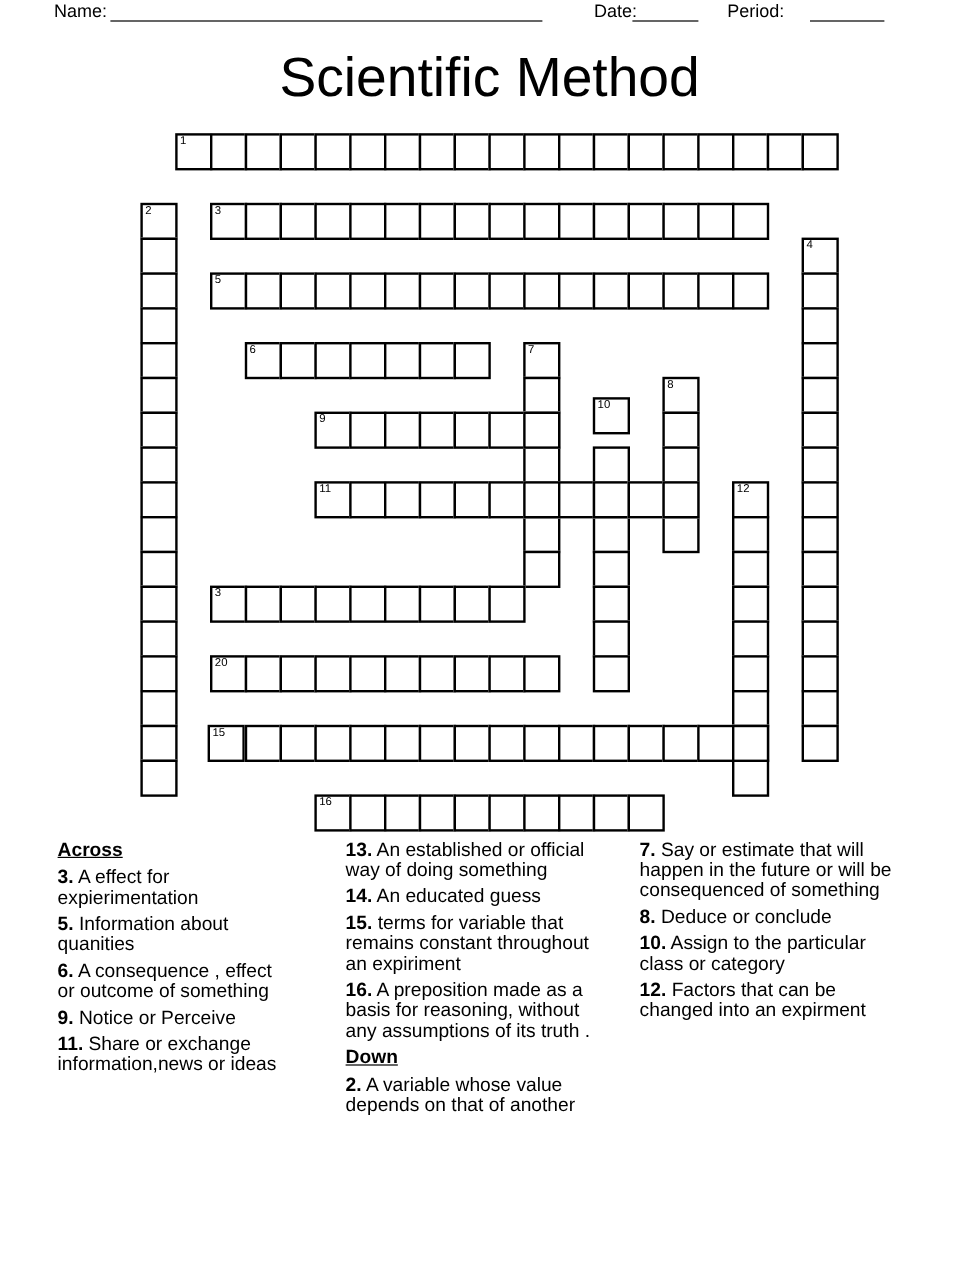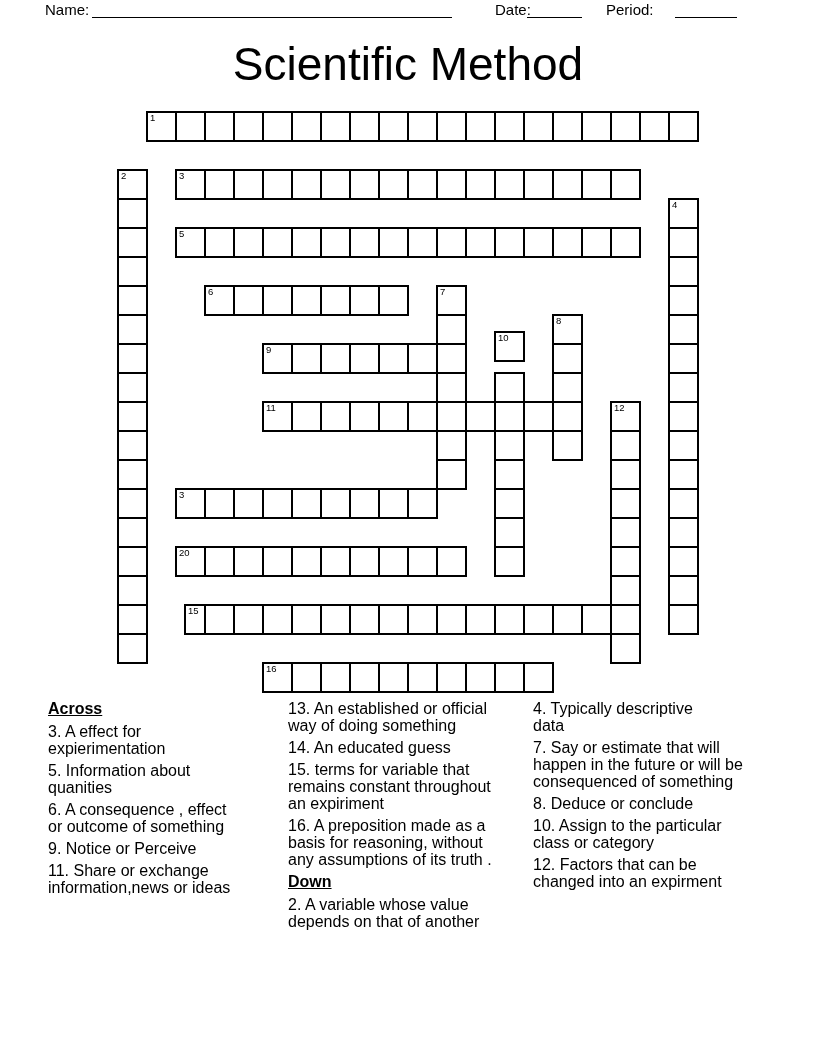--- a/index.html
+++ b/index.html
@@ -44,21 +44,21 @@
   .clue-col-1 { left:288px; }
   .clue-col-2 { left:533px; }
   .clue-header {
     font-size:16px; font-weight:bold; text-decoration:underline;
     line-height:17px; margin-bottom:6px;
   }
   .clue {
     font-size:16px; line-height:17px; margin-bottom:5px;
     white-space:pre-line;
   }
-  .clue b { font-weight:normal; }
+  .clue b { font-weight:bold; }
 </style>
 </head>
 <body>
 
 <div class="page">
 
   <div>
     <span class="hdr-label lbl-name">Name:</span>
     <span class="blank blank-name"></span>
     <span class="hdr-label lbl-date">Date:</span>
@@ -247,21 +247,21 @@
       </div>
       <div class="cell" style="left: 87px; top: 435px;"></div>
       <div class="cell" style="left: 116px; top: 435px;"></div>
       <div class="cell" style="left: 145px; top: 435px;"></div>
       <div class="cell" style="left: 174px; top: 435px;"></div>
       <div class="cell" style="left: 203px; top: 435px;"></div>
       <div class="cell" style="left: 232px; top: 435px;"></div>
       <div class="cell" style="left: 261px; top: 435px;"></div>
       <div class="cell" style="left: 290px; top: 435px;"></div>
       <div class="cell" style="left: 319px; top: 435px;"></div>
-      <div class="cell" style="left: 67px; top: 493px;">
+      <div class="cell" style="left: 56px; top: 493px;">
         <span class="cellnum">15</span>
       </div>
       <div class="cell" style="left: 87px; top: 493px;"></div>
       <div class="cell" style="left: 116px; top: 493px;"></div>
       <div class="cell" style="left: 145px; top: 493px;"></div>
       <div class="cell" style="left: 174px; top: 493px;"></div>
       <div class="cell" style="left: 203px; top: 493px;"></div>
       <div class="cell" style="left: 232px; top: 493px;"></div>
       <div class="cell" style="left: 261px; top: 493px;"></div>
       <div class="cell" style="left: 290px; top: 493px;"></div>
@@ -307,22 +307,20 @@
 remains constant throughout
 an expiriment</span></div>
         <div class="clue"><b>16.</b><span> A preposition made as a
 basis for reasoning, without
 any assumptions of its truth .</span></div>
         <div class="clue-header">Down</div>
         <div class="clue"><b>2.</b><span> A variable whose value
 depends on that of another</span></div>
       </div>
     <div class="clue-col clue-col-2">
-        <div class="clue"><b>4.</b><span> Typically descriptive
-data</span></div>
         <div class="clue"><b>7.</b><span> Say or estimate that will
 happen in the future or will be
 consequenced of something</span></div>
         <div class="clue"><b>8.</b><span> Deduce or conclude</span></div>
         <div class="clue"><b>10.</b><span> Assign to the particular
 class or category</span></div>
         <div class="clue"><b>12.</b><span> Factors that can be
 changed into an expirment</span></div>
       </div>
   </div>

